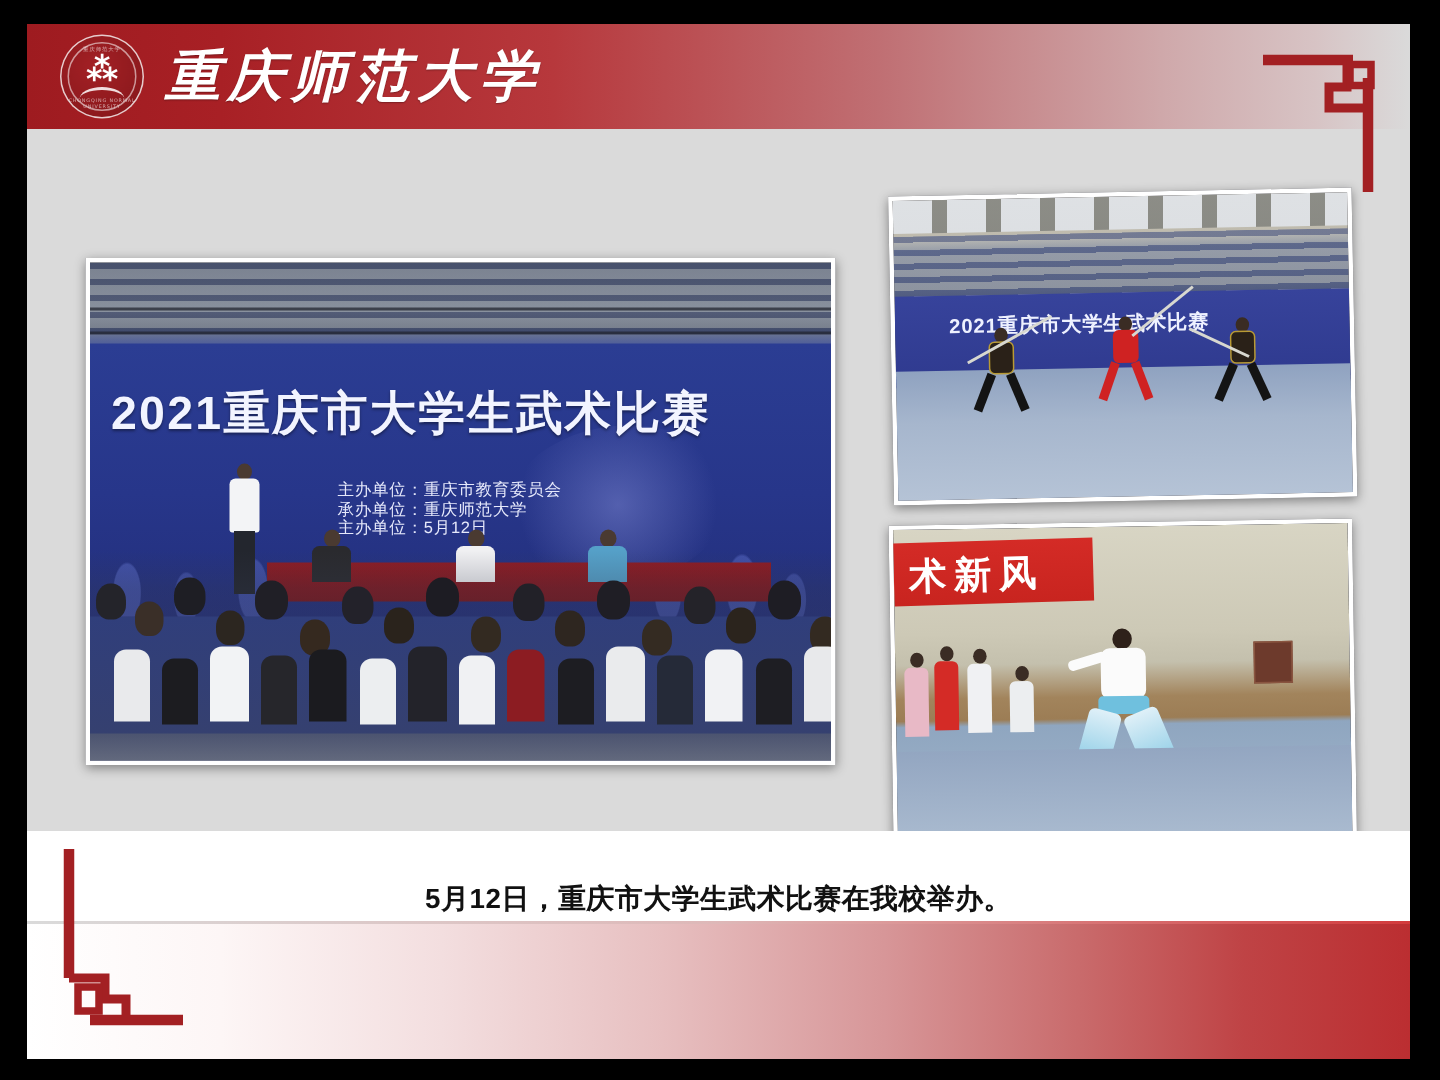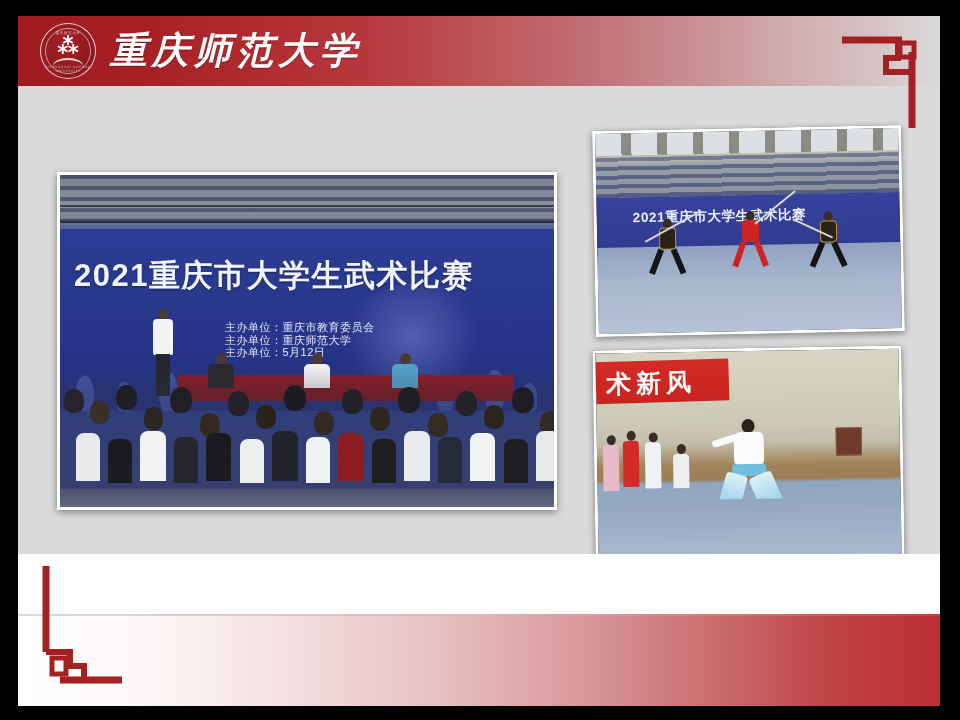--- a/index.html
+++ b/index.html
@@ -468,21 +468,21 @@
       <div class="stands"></div>
       <div class="stand-rail" style="top:30px"></div>
       <div class="stand-rail" style="top:46px"></div>
 
       <div class="banner">
         <div class="banner-logo-ghost"></div>
         <div class="banner-silhouettes"></div>
         <div class="banner-title">2021重庆市大学生武术比赛</div>
         <div class="banner-sub">
           <div>主办单位：重庆市教育委员会</div>
-          <div>主办单位：重庆师范大学</div>
+          <div>承办单位：重庆师范大学</div>
           <div>主办单位：5月12日</div>
         </div>
       </div>
 
       <div class="speaker">
         <div class="head"></div>
         <div class="body"></div>
         <div class="legs"></div>
       </div>
 
@@ -609,20 +609,21 @@
         <div style="position:absolute; left:-6px; top:18px; width:26px; height:7px; background:#fbfbfb; transform:rotate(-16deg); border-radius:3px"></div>
         <div style="position:absolute; left:14px; top:45px; width:34px; height:12px; background:#6fc0de; border-radius:3px"></div>
         <div style="position:absolute; left:2px;  top:54px; width:22px; height:46px; background:linear-gradient(to bottom,#dff0f8,#7cc5e2); transform:rotate(16deg); border-radius:4px"></div>
         <div style="position:absolute; left:38px; top:54px; width:24px; height:48px; background:linear-gradient(to bottom,#dff0f8,#7cc5e2); transform:rotate(-22deg); border-radius:4px"></div>
       </div>
 
       <div class="br-mat"></div>
     </div>
 
     <div class="bottom-white"></div>
+    <div class="caption">5月12日，重庆市大学生武术比赛在我校举办。</div>
 
     <div class="bottom-strip-cap"></div>
     <div class="bottom-strip"></div>
 
     <div class="ornament orn-bl">
       <svg viewBox="0 0 92 118" width="92" height="118" aria-hidden="true">
         <g fill="none" stroke="#a32023" stroke-width="7">
           <path d="M10 0 V86"></path>
           <path d="M24 114 H86"></path>
         </g>

